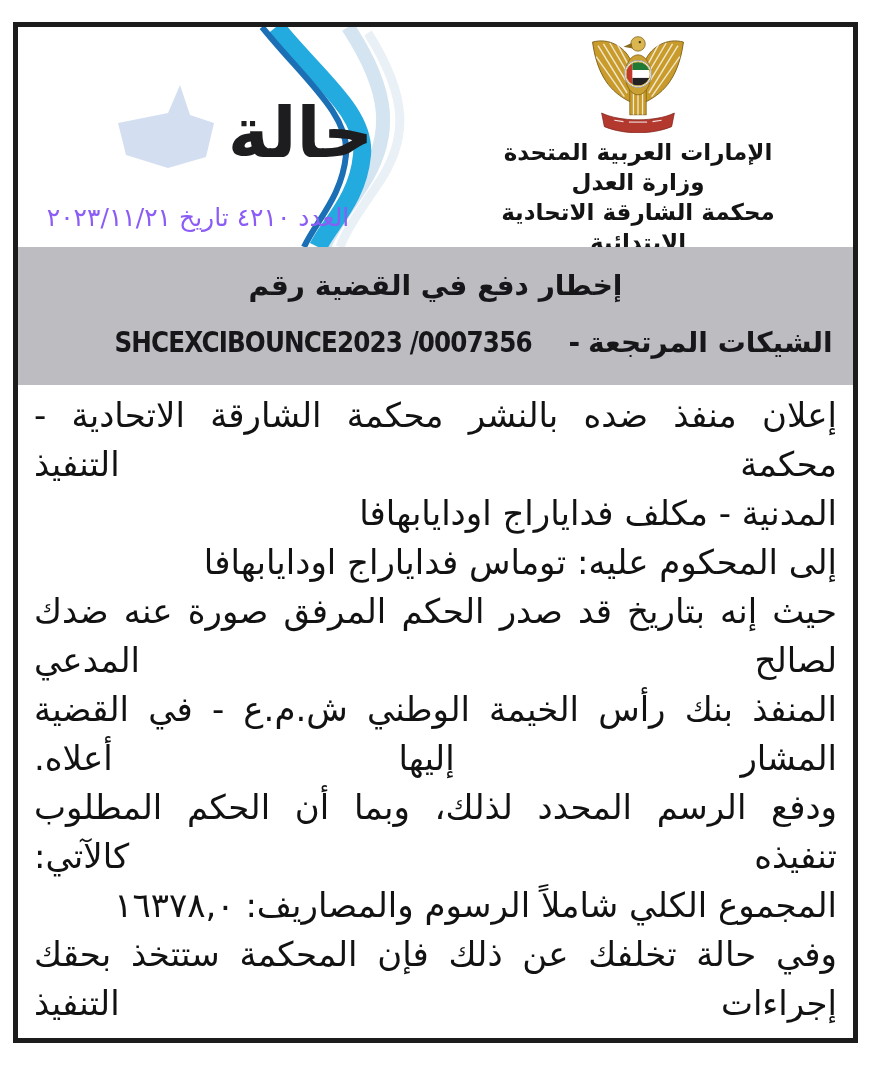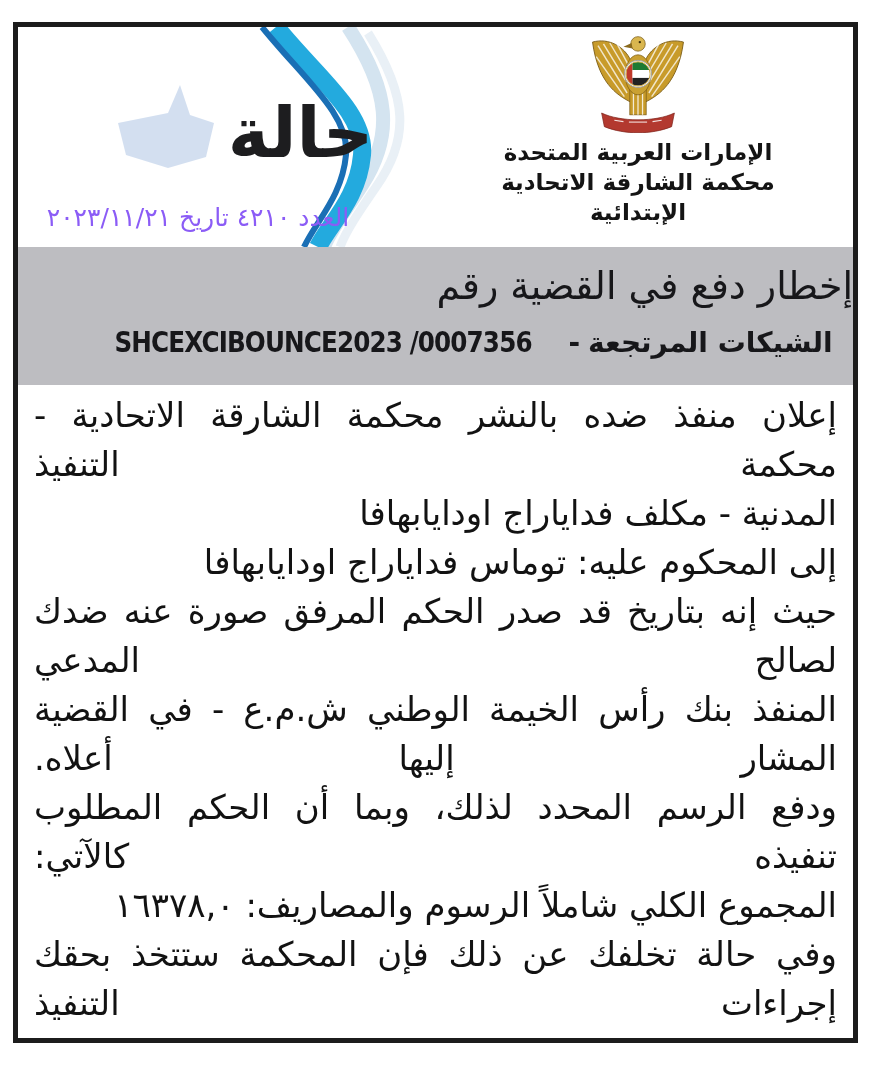--- a/index.html
+++ b/index.html
@@ -30,21 +30,21 @@
     text-align:center; direction:rtl;
   }
   .authority .emblem { display:block; margin:0 auto 4px auto; }
   .auth-line { font-size:23px; font-weight:700; line-height:30px; color:#141414; }
 
   
   .band {
     height:138px; background:#bdbdc1; padding-top:12px;
     text-align:center; direction:rtl;
   }
-  .band-title { font-size:38px; font-weight:400; line-height:54px; color:#17171a;text-align:right; }
+  .band-title { font-size:28px; font-weight:700; line-height:54px; color:#17171a; }
   .band-case  { font-size:28px; font-weight:700; line-height:60px; color:#17171a;margin-left:48px; }
   .band-case .latin {
     display:inline-block; transform:scaleX(.88); transform-origin:center;
     letter-spacing:-1px;
   }
   .band-case .sep { margin:0 8px; }
 
   
   .body { direction:rtl; padding:6px 16px 0 16px; }
   .bline {
@@ -122,20 +122,21 @@
         <circle cx="60" cy="45" r="13.4" fill="none" stroke="#caa132" stroke-width="1"></circle>
 
         <path d="M20,88 C40,98 80,98 100,88 L97,103 C75,112 45,112 23,103 Z" fill="#b3392f" stroke="#7e241c" stroke-width="0.8"></path>
         <g stroke="#ffffff" stroke-width="1.2" opacity="0.85">
           <path d="M34,96 L44,97.5"></path>
             <path d="M50,98 L70,98"></path>
             <path d="M76,97.5 L86,96"></path>
         </g>
       </svg>
       <div class="auth-line">الإمارات العربية المتحدة</div>
+      <div class="auth-line">وزارة العدل</div>
       <div class="auth-line">محكمة الشارقة الاتحادية الإبتدائية</div>
     </div>
   </div>
 
   <div class="band">
     <div class="band-title">إخطار دفع في القضية رقم</div>
     <div class="band-case" dir="rtl">
       <span>الشيكات المرتجعة</span><span class="sep">-</span><span class="latin" dir="ltr">SHCEXCIBOUNCE2023 /0007356</span>
     </div>
   </div>

